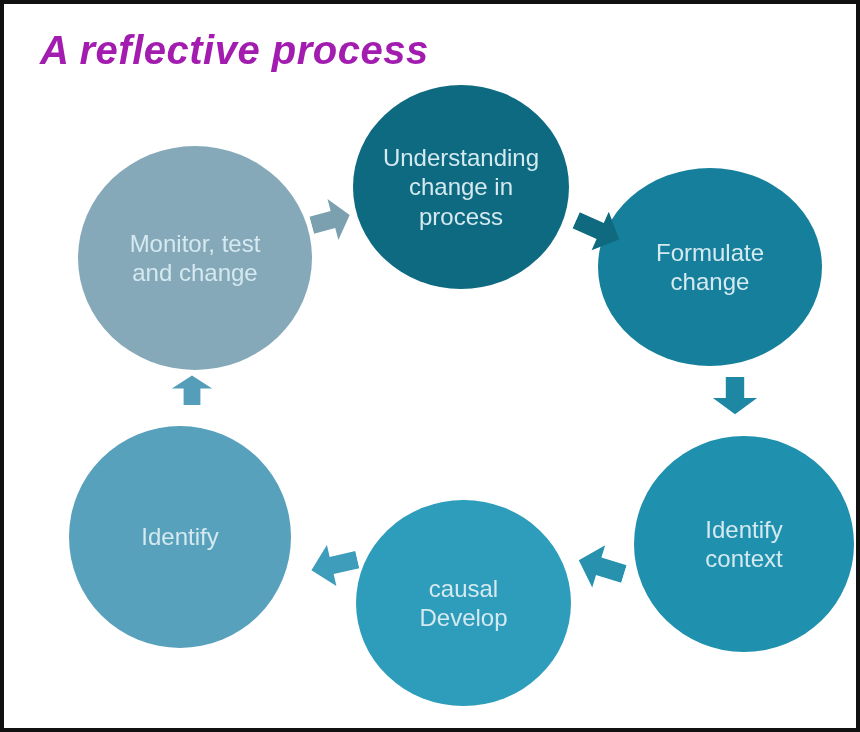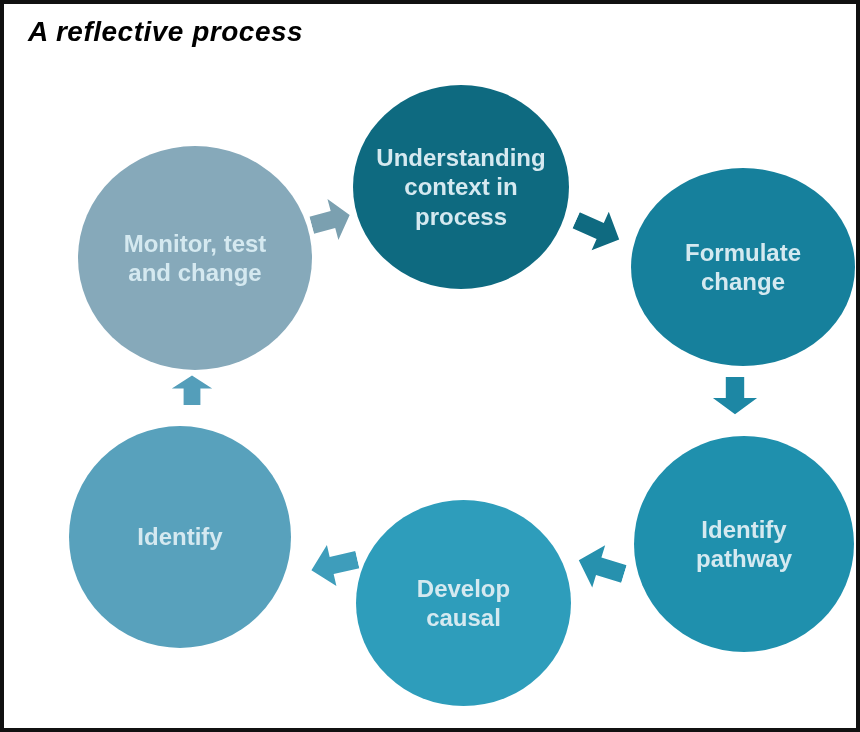--- a/index.html
+++ b/index.html
@@ -7,39 +7,39 @@
     position:relative;
     width:860px; height:732px;
     background:#ffffff;
     border:4px solid #111111;
     box-sizing:border-box;
     overflow:hidden;
     font-family:"Liberation Sans", sans-serif;
   }
   .title {
     position:absolute; left:24px; top:12px;
-    font-size:28px; font-style:italic; font-weight:600;
-    color:#000000; letter-spacing:0.5px;
-    margin:0;
+    font-size:40px; font-style:italic; font-weight:600;
+    color:#a21caf; letter-spacing:0.5px;
+    margin:12px;
   }
   .step {
     position:absolute;
     border-radius:50%;
     display:flex; align-items:center; justify-content:center;
     text-align:center;
     color:#d5e9f0;
     font-size:24px; line-height:1.22;
   }
-  .step .line { display:block;font-weight:bold; }
+  .step .line { display:block; }
   .arrow { position:absolute; }
   .arrow svg { display:block; width:100%; height:100%; }
 
   
   .step-understanding { left:349px; top:81px;  width:216px; height:204px; }
-  .step-formulate     { left:627px; top:164px; width:224px; height:198px;justify-content:center; }
+  .step-formulate     { left:594px; top:164px; width:224px; height:198px;justify-content:center; }
   .step-actors        { left:630px; top:432px; width:220px; height:216px; }
   .step-develop       { left:352px; top:496px; width:215px; height:206px; }
   .step-assumptions   { left:65px;  top:422px; width:222px; height:222px; }
   .step-monitor       { left:74px;  top:142px; width:234px; height:224px;align-items:center; }
 
   
   .arrow-1 { left:307px; top:194px; width:40px; height:44px; transform:rotate(-15deg); }
   .arrow-2 { left:570px; top:204px; width:48px; height:44px; transform:rotate(24deg); }
   .arrow-3 { left:712px; top:369px; width:38px; height:46px; transform:rotate(90deg); }
   .arrow-4 { left:573px; top:540px; width:48px; height:46px; transform:rotate(197deg); }
@@ -49,43 +49,43 @@
 </head>
 <body>
 
 <div class="canvas">
 
   <h1 class="title">A reflective process</h1>
 
   <div class="step step-understanding" style="background-color: rgb(14, 106, 128);">
     <div>
       <span class="line">Understanding</span>
-      <span class="line">context in</span>
+      <span class="line">change in</span>
       <span class="line">process</span>
     </div>
   </div>
 
   <div class="step step-formulate" style="background-color: rgb(22, 128, 156);">
     <div>
       <span class="line">Formulate</span>
       <span class="line">change</span>
     </div>
   </div>
 
   <div class="step step-actors" style="background-color: rgb(31, 144, 173);">
     <div>
       <span class="line">Identify</span>
-      <span class="line">pathway</span>
+      <span class="line">context</span>
     </div>
   </div>
 
   <div class="step step-develop" style="background-color: rgb(46, 157, 187);">
     <div>
+      <span class="line">causal</span>
       <span class="line">Develop</span>
-      <span class="line">causal</span>
     </div>
   </div>
 
   <div class="step step-assumptions" style="background-color: rgb(88, 161, 188);">
     <div>
       <span class="line">Identify</span>
     </div>
   </div>
 
   <div class="step step-monitor" style="background-color: rgb(134, 169, 186);">

